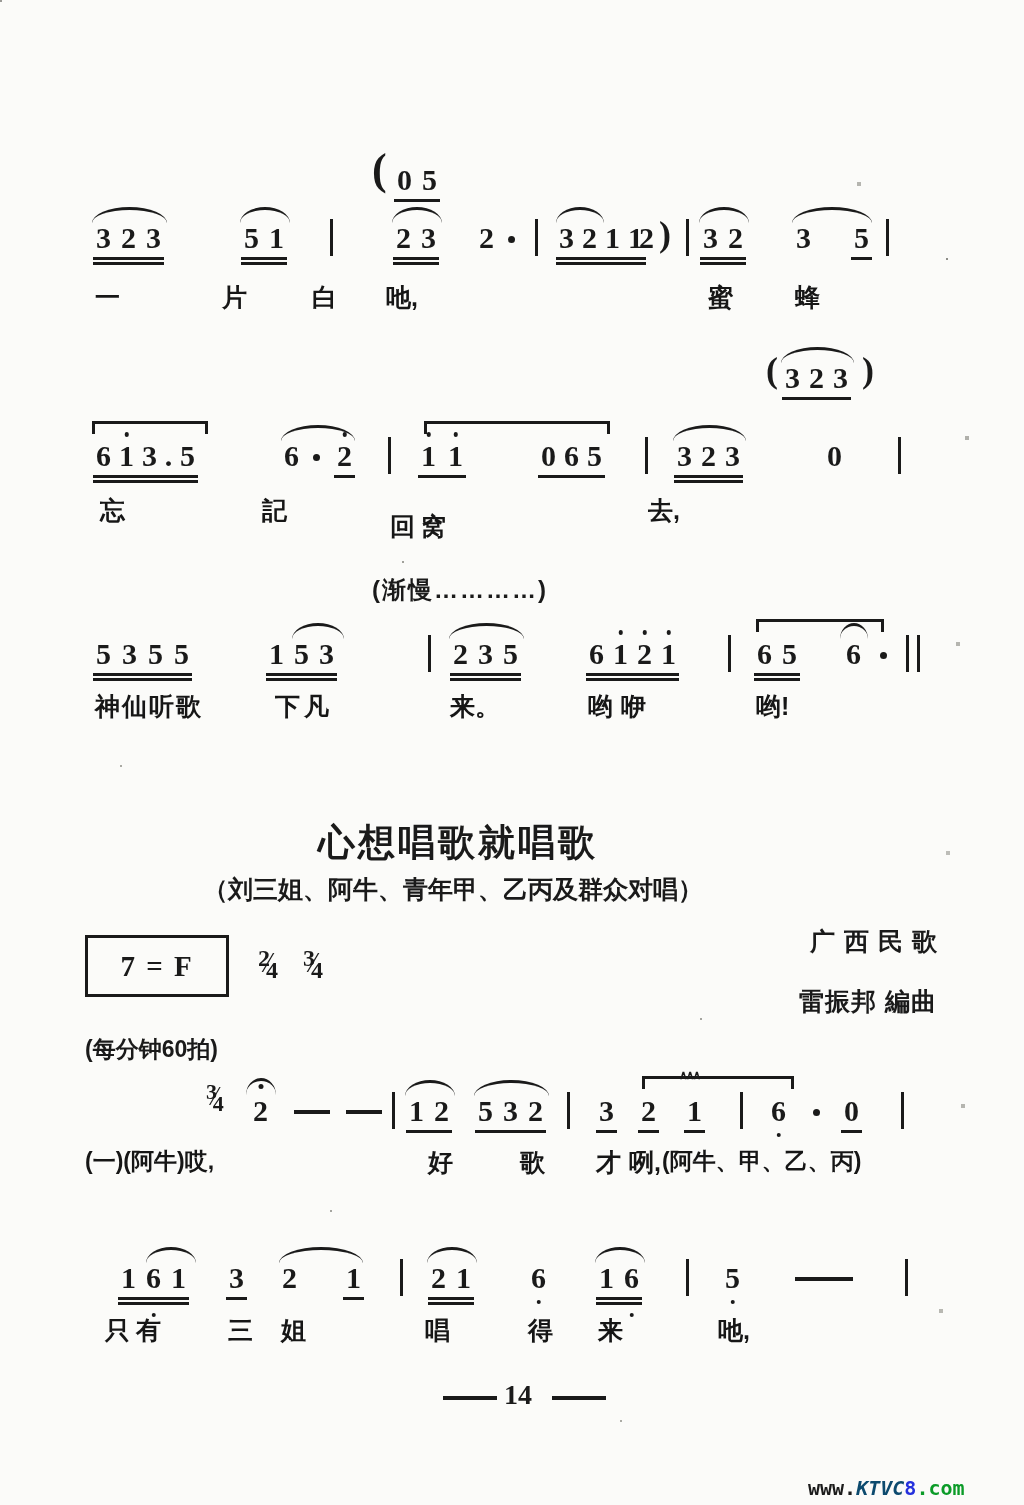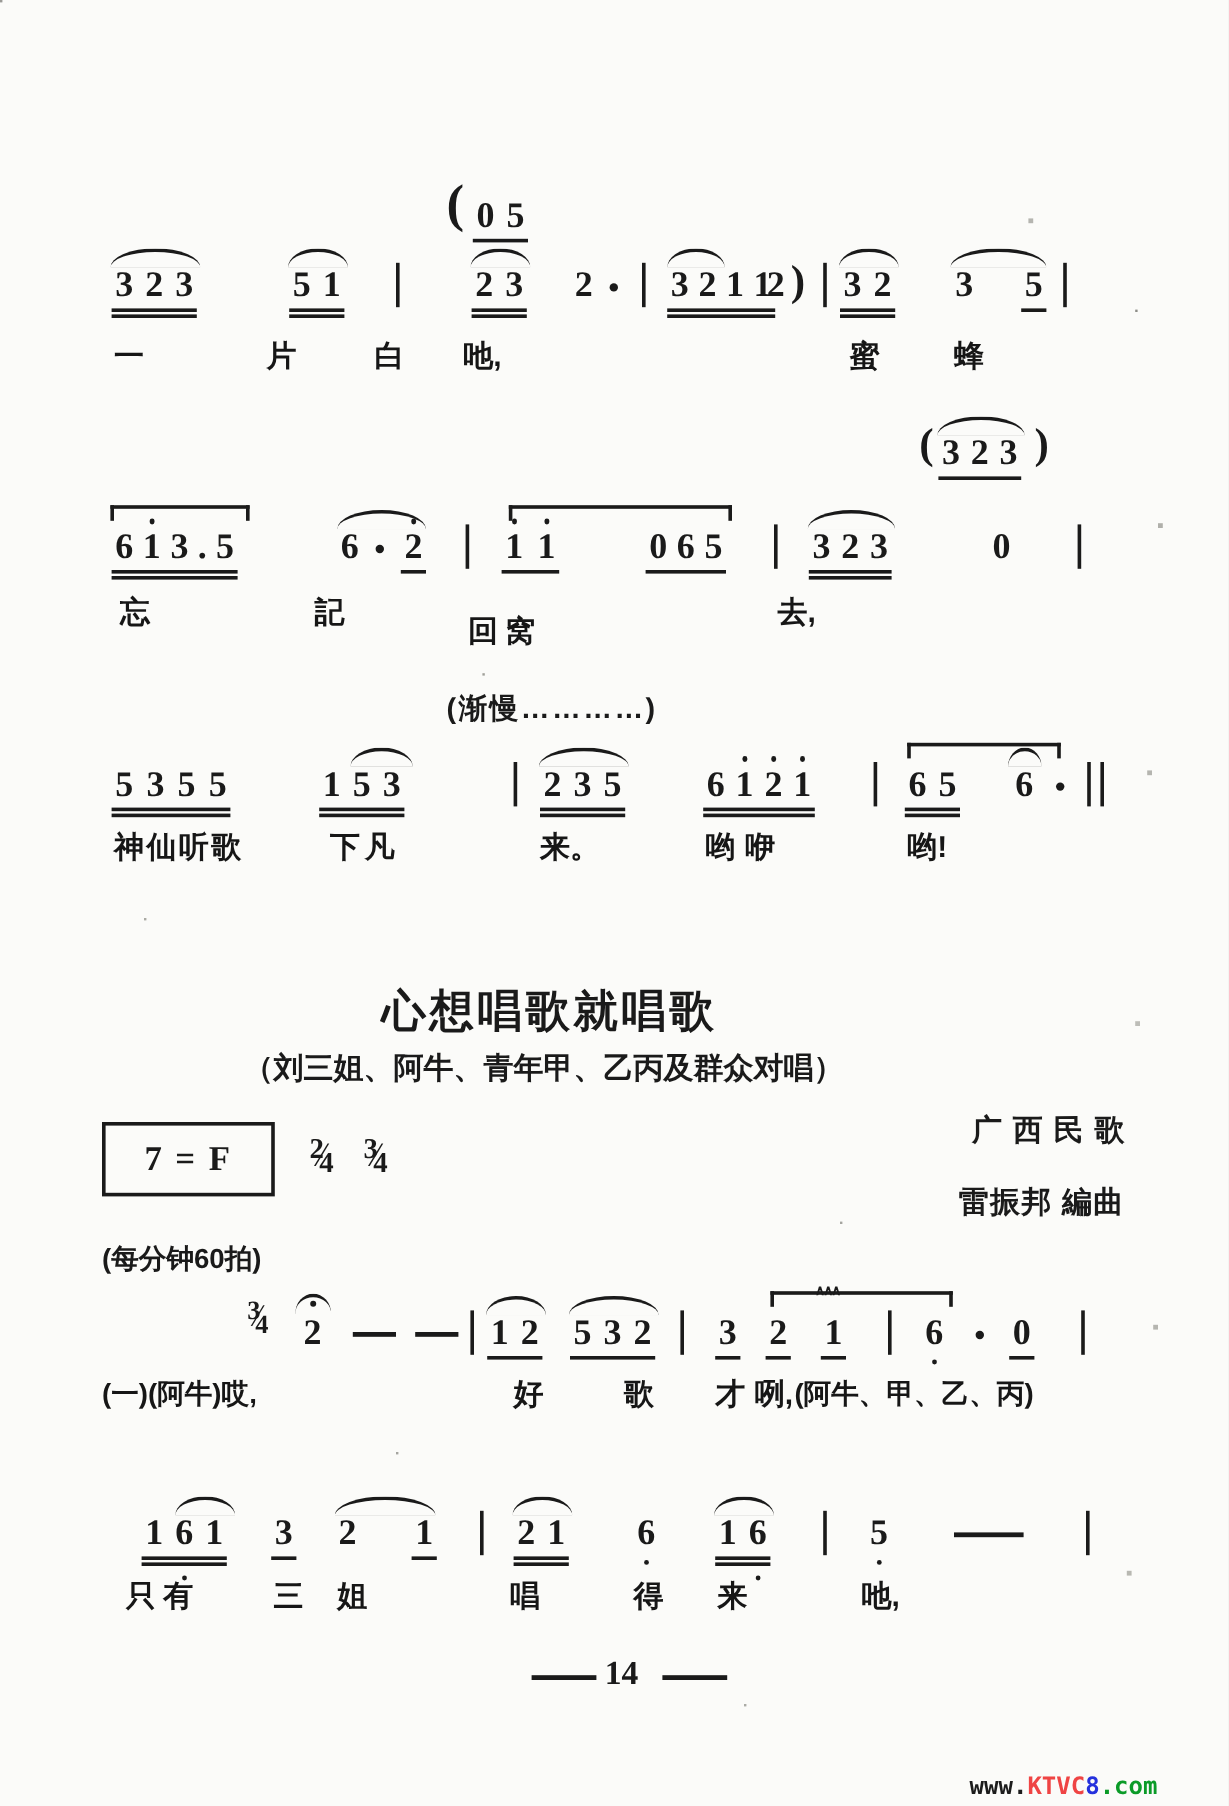--- a/index.html
+++ b/index.html
@@ -514,14 +514,14 @@
   </div>
 
   <div id="source">广西民歌</div>
   <div id="arranger">雷振邦 編曲</div>
   <div id="tempo">(每分钟60拍)</div>
 
   <div id="footrule-l" class="footrule"></div>
   <div id="footer-num">14</div>
   <div id="footrule-r" class="footrule"></div>
 
-  <div id="watermark"><span style="color: rgb(28, 28, 28);">www.</span><span style="color: #ef4444;">KTVC</span><span style="color: rgb(37, 49, 221);">8</span><span style="color: rgb(11, 155, 40);">.com</span></div>
+  <div id="watermark"><span style="color: rgb(28, 28, 28);">www.</span><span style="color: #0c4a6e; font-style: italic;">KTVC</span><span style="color: rgb(37, 49, 221);">8</span><span style="color: rgb(11, 155, 40);">.com</span></div>
 </div>
 
 </body></html>

